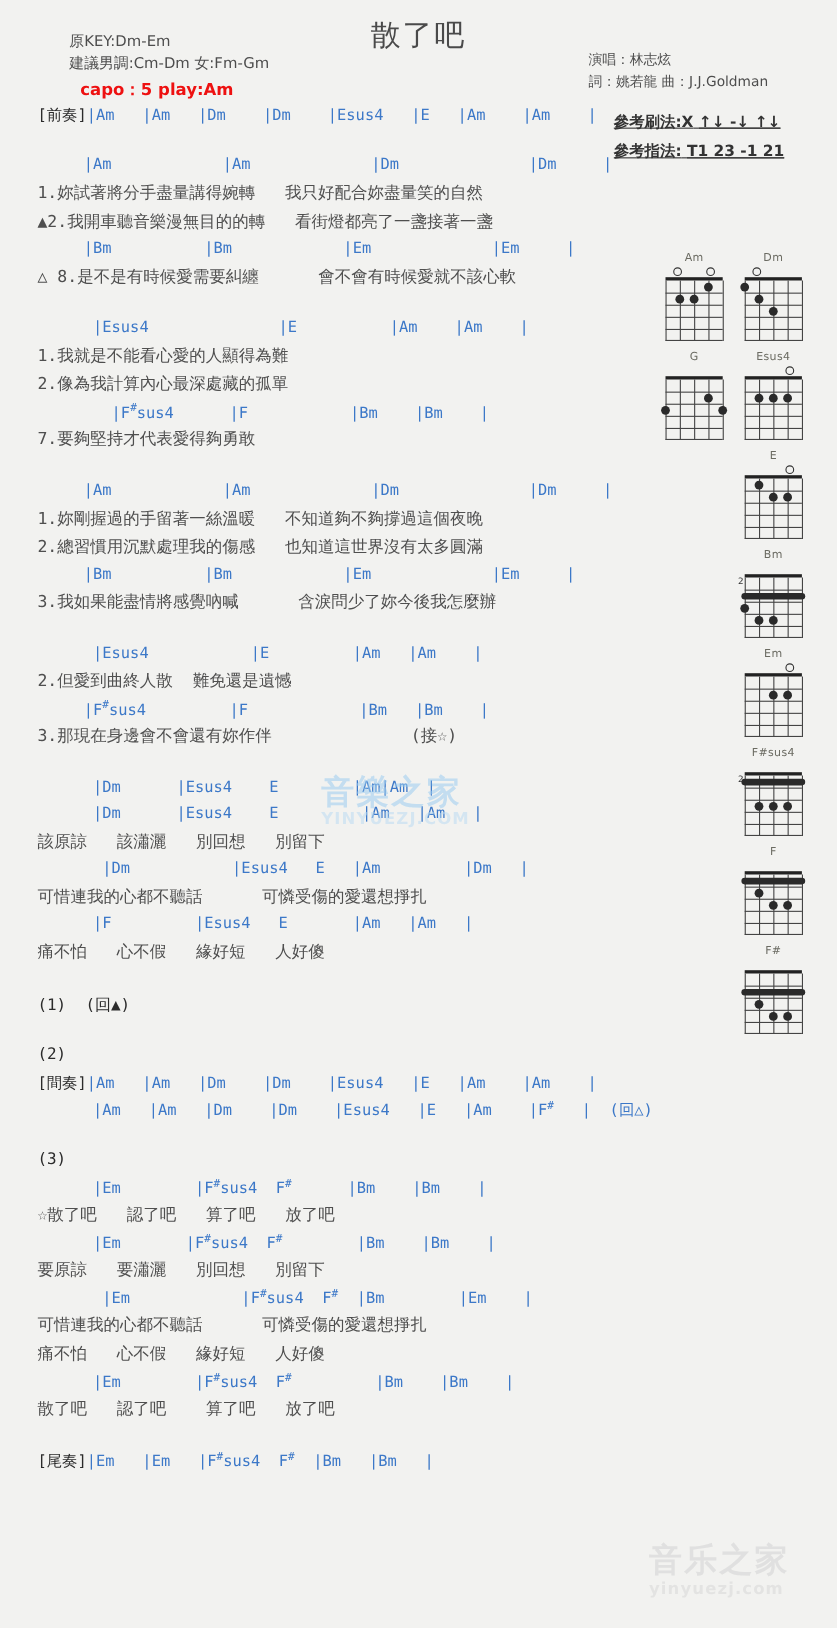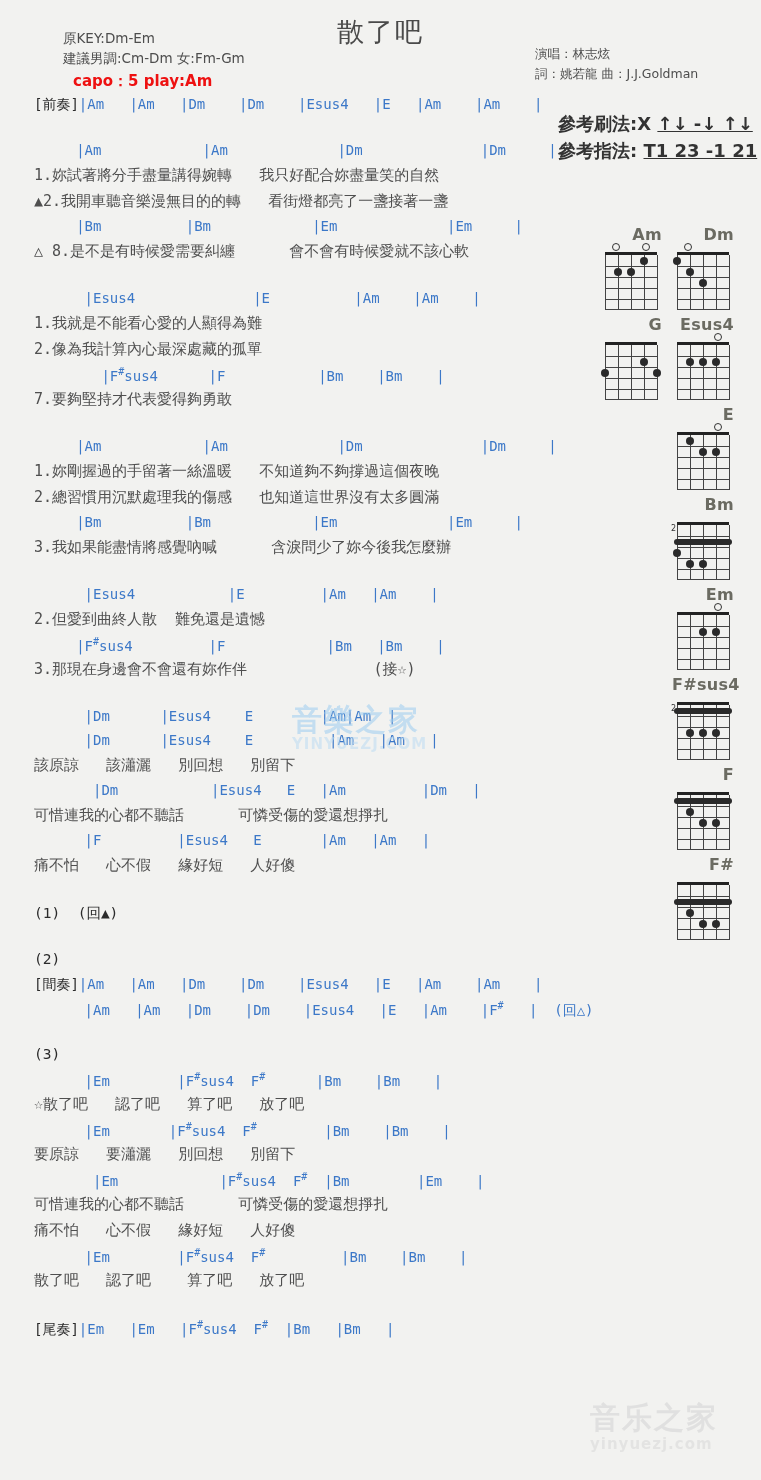--- a/index.html
+++ b/index.html
@@ -13,39 +13,39 @@
   .sheet{position:absolute;left:0;top:0;width:761px;height:1480px;}
 
   
   .title{
     position:absolute;left:0;top:14px;width:761px;text-align:center;
     font-size:27px;color:#4a4a4a;letter-spacing:2px;
   }
   .keyblock{position:absolute;left:63px;top:28px;font-size:13.5px;line-height:20px;color:#4d4d4d;}
   .capo{position:absolute;left:73px;top:72px;font-size:15px;color:#ee1111;font-weight:bold;}
   .credits{position:absolute;left:535px;top:44px;font-size:12.5px;line-height:20px;color:#4d4d4d;}
-  .strum{position:absolute;left:558px;top:110px;font-size:18px;line-height:27px;color:#333;font-weight:bold;}
+  .strum{position:absolute;left:558px;top:98px;font-size:14px;line-height:27px;color:#333;font-weight:bold;text-decoration:underline;}
   .strum .u{text-decoration:underline;}
 
   
   .body{position:absolute;left:0;top:96px;width:600px;padding-left:34px;}
   .line{position:relative;height:25px;white-space:pre;font-size:14.5px;}
   .line.chords{color:#3c78c8;height:24px;font-size:14px;}
   .line.lyric{color:#4f4f4f;font-size:15px;height:26px;}
   .gap{height:22px;}
   .sup{font-size:10px;vertical-align:super;}
   .mono{font-family:"DejaVu Sans Mono","Liberation Mono",monospace;}
   .blk{color:#2b2b2b;}
 
   
   .diagrams{position:absolute;left:600px;top:228px;width:161px;}
   .dgrid{position:relative;width:160px;}
   .dg{position:absolute;width:62px;}
   .dg .nm{
-    text-align:right;font-size:16px;font-weight:bold;color:#6b6b62;
+    text-align:center;font-size:10px;font-weight:normal;color:#6b6b62;
     height:14px;line-height:14px;letter-spacing:0.3px;
   }
   .fb{position:relative;width:52px;height:58px;margin:0 auto;}
   .fb .nut{position:absolute;left:0;top:0;width:52px;height:3px;background:#222;}
   .fb .grid{position:absolute;left:0;top:3px;width:52px;height:55px;}
   .fb .hs{position:absolute;left:0;width:52px;height:1px;background:#444;}
   .fb .vs{position:absolute;top:0;width:1px;height:55px;background:#444;}
   .dot{position:absolute;width:8px;height:8px;border-radius:50%;background:#2a2a2a;}
   .open{position:absolute;width:6px;height:6px;border:1.4px solid #333;border-radius:50%;background:transparent;}
   .barre{position:absolute;height:6px;border-radius:3px;background:#2a2a2a;}

